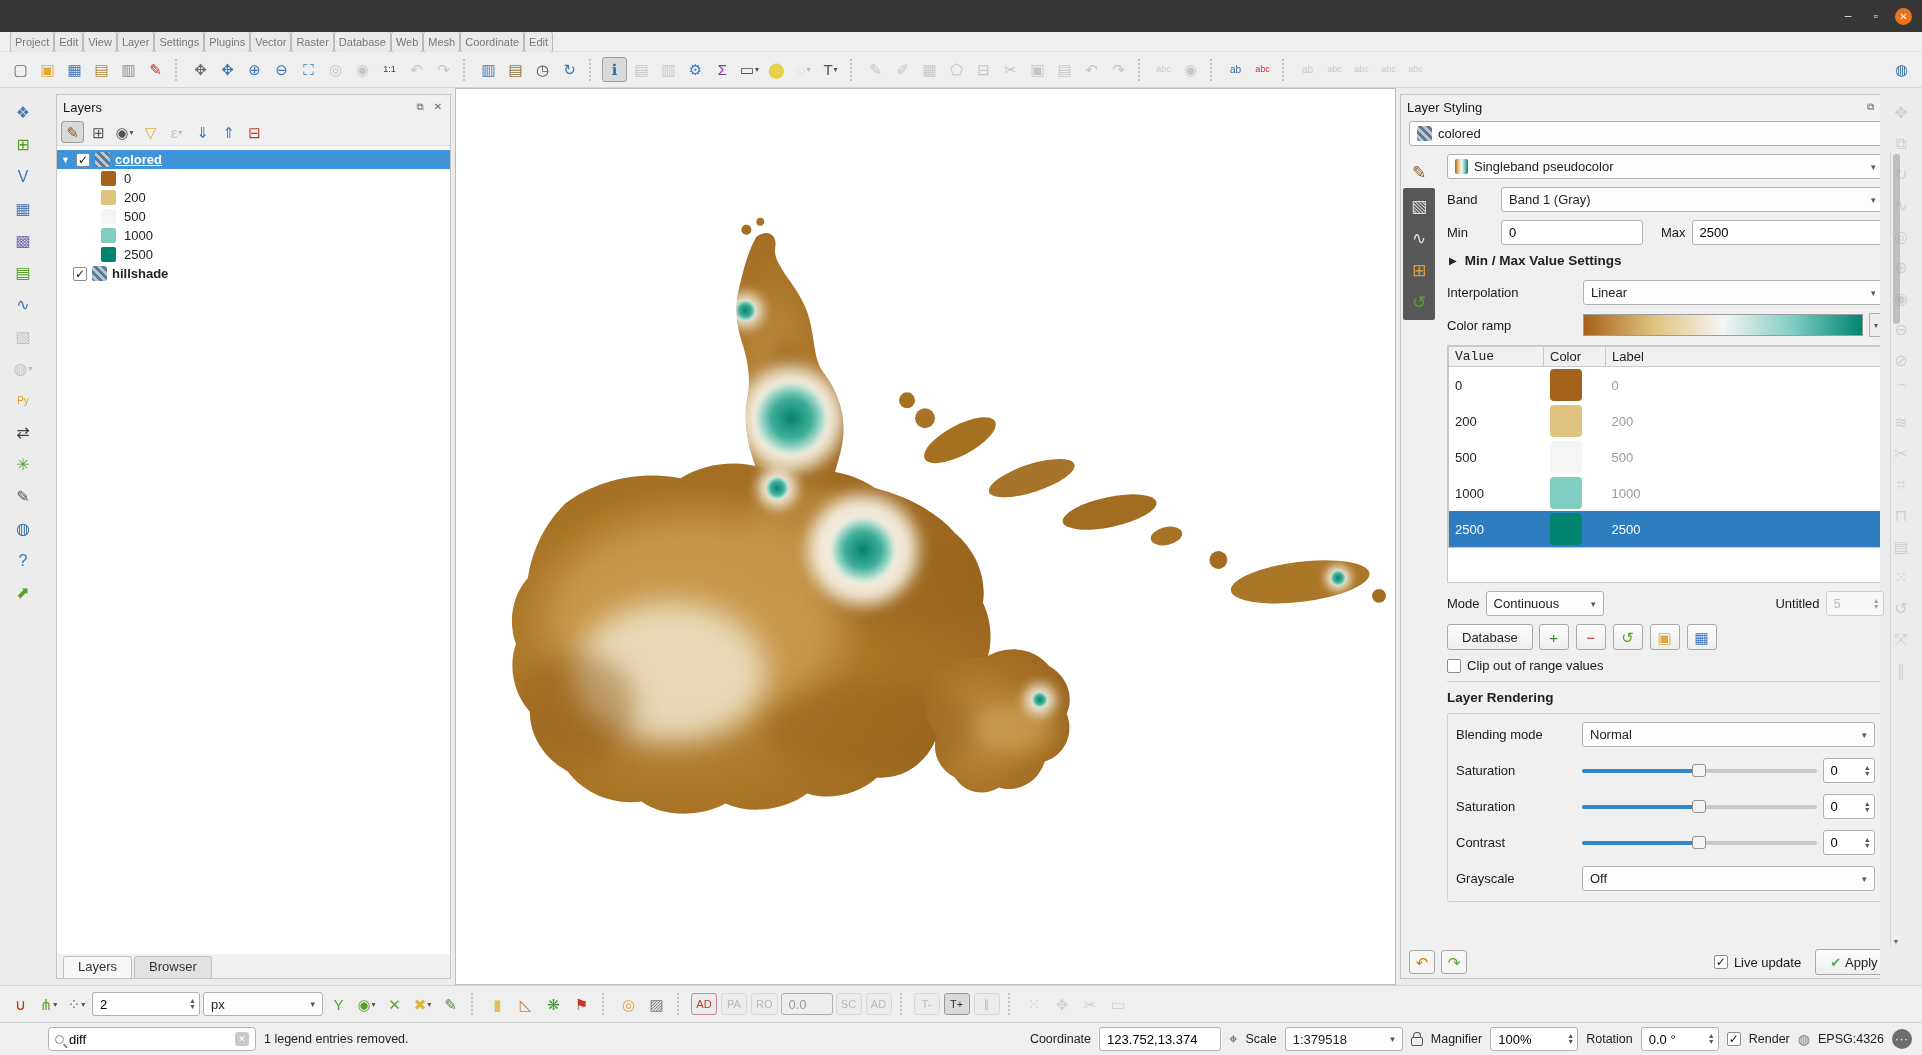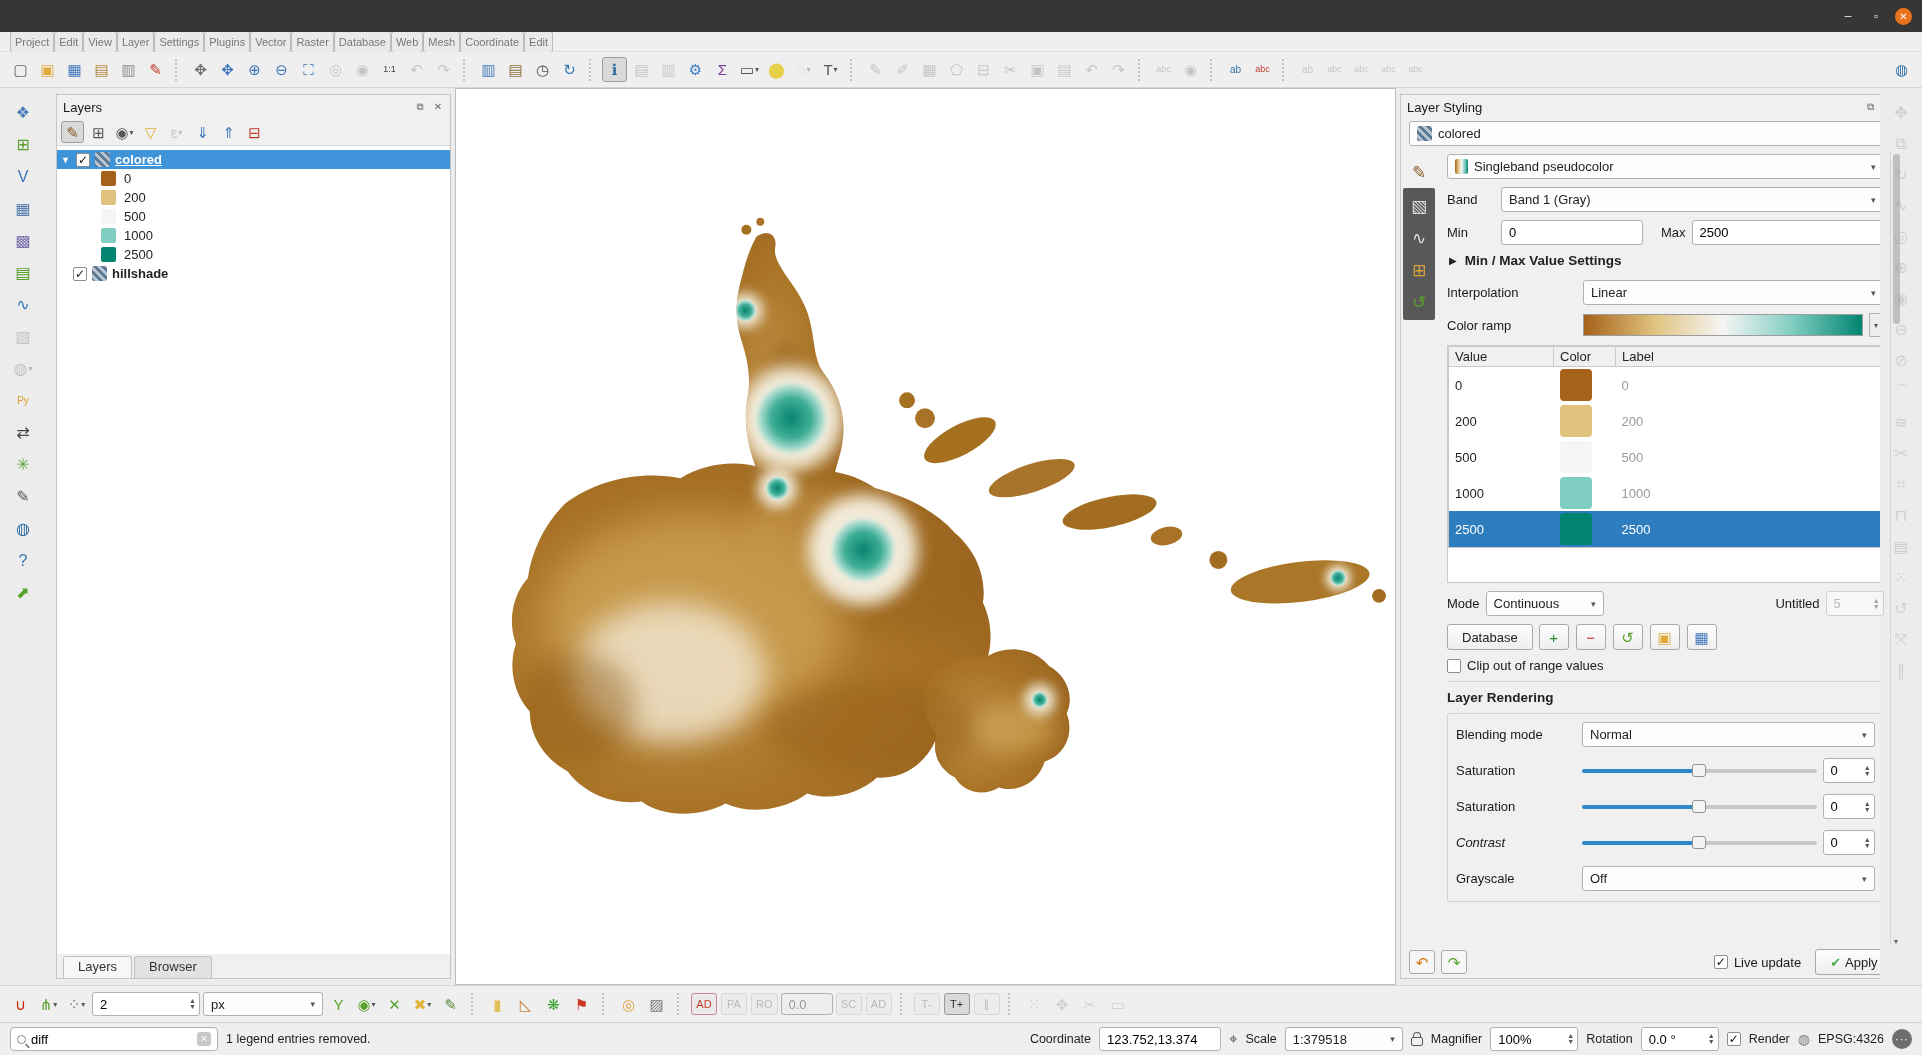--- a/index.html
+++ b/index.html
@@ -116,21 +116,21 @@
   
   .bottombar { height:37px; background:#efefef; border-top:1px solid #d5d5d5; display:flex; align-items:center; gap:3px; padding:0 8px; flex:none; }
   .bottombar [data-icons] { display:flex; align-items:center; gap:3px; }
   .badge { min-width:26px; height:22px; border:1px solid #bbb; border-radius:3px; display:flex; align-items:center; justify-content:center; font-size:11px; color:#777; background:#eaeaea; padding:0 4px; }
   .badge.dis { opacity:.45; }
   .badge.red { color:#c0392b; border-color:#c89; opacity:1; }
   .badge.darkon { background:#d9d9d9; border-color:#999; color:#333; opacity:1; }
 
   
   .statusbar { height:33px; background:#efefef; border-top:1px solid #cfcfcf; display:flex; align-items:center; gap:8px; padding:0 10px; flex:none; font-size:12.5px; }
-  .searchbox { width:208px; height:24px; border:1px solid #b1b1b1; border-radius:4px; background:#fff; display:flex; align-items:center; padding:0 6px; gap:5px; }
+  .searchbox { width:208px; height:24px; border:1px solid #b1b1b1; border-radius:4px; background:#fff; display:flex; align-items:center; padding:0 6px; gap:5px;margin-left:38px; }
   .searchbox input { border:none; outline:none; flex:1; font-size:13px; font-family:inherit; min-width:0; }
   .mag { width:9px; height:9px; border:1.5px solid #888; border-radius:50%; position:relative; flex:none; }
   .mag::after { content:''; position:absolute; width:5px; height:1.5px; background:#888; transform:rotate(45deg); left:7px; top:9px; }
   .clear-x { width:14px; height:14px; background:#c9c9c9; border-radius:3px; color:#fff; font-size:9px; display:flex; align-items:center; justify-content:center; }
   .sb-spacer { flex:1; }
   .lock { width:12px; height:9px; border:1.5px solid #555; border-radius:2px; position:relative; margin-top:5px; }
   .lock::before { content:''; position:absolute; top:-6px; left:1px; width:6px; height:5px; border:1.5px solid #555; border-bottom:none; border-radius:4px 4px 0 0; }
   .bubble { width:20px; height:20px; background:#6e6e6e; border-radius:50%; color:#fff; display:flex; align-items:center; justify-content:center; font-size:11px; letter-spacing:1px; }
   .sb-field { height:24px; }
 </style>
@@ -592,21 +592,21 @@
               <span class="flabel" style="width:130px;">Color ramp</span>
               <div class="ramp" style="background: linear-gradient(90deg, rgb(166, 97, 26), rgb(223, 194, 125), rgb(245, 245, 245), rgb(128, 205, 193), rgb(1, 133, 113));"></div>
               <div class="rampbtn">▾</div>
             </div>
 
 
             <div class="table-box">
               <table class="vtable">
                 <tbody>
                     <tr>
-                  <th style="width:105px;">Value</th>
+                  <th style="width:95px;font-family:Liberation Mono, monospace;">Value</th>
                   <th style="width:62px;">Color</th>
                   <th>Label</th>
                 </tr>
                 <tr>
                   <td>0</td>
                   <td>
                         <div class="tswatch" style="background: rgb(166, 97, 26);"></div>
                       </td>
                   <td class="graylab">0</td>
                 </tr>
@@ -718,21 +718,21 @@
                   </div>
                 <div class="spin">
                   <input class="field" style="width: 52px;" value="0">
                   <span class="arrows">
                       <span>▲</span>
                       <span>▼</span>
                     </span>
                 </div>
               </div>
               <div class="frow">
-                <span class="flabel" style="width:120px;font-style:italic;">Contrast</span>
+                <span class="flabel" style="width:120px;">Contrast</span>
                 <div class="slider">
                     <div class="fill"></div>
                     <div class="knob"></div>
                   </div>
                 <div class="spin">
                   <input class="field" style="width: 52px;" value="0">
                   <span class="arrows">
                       <span>▲</span>
                       <span>▼</span>
                     </span>

